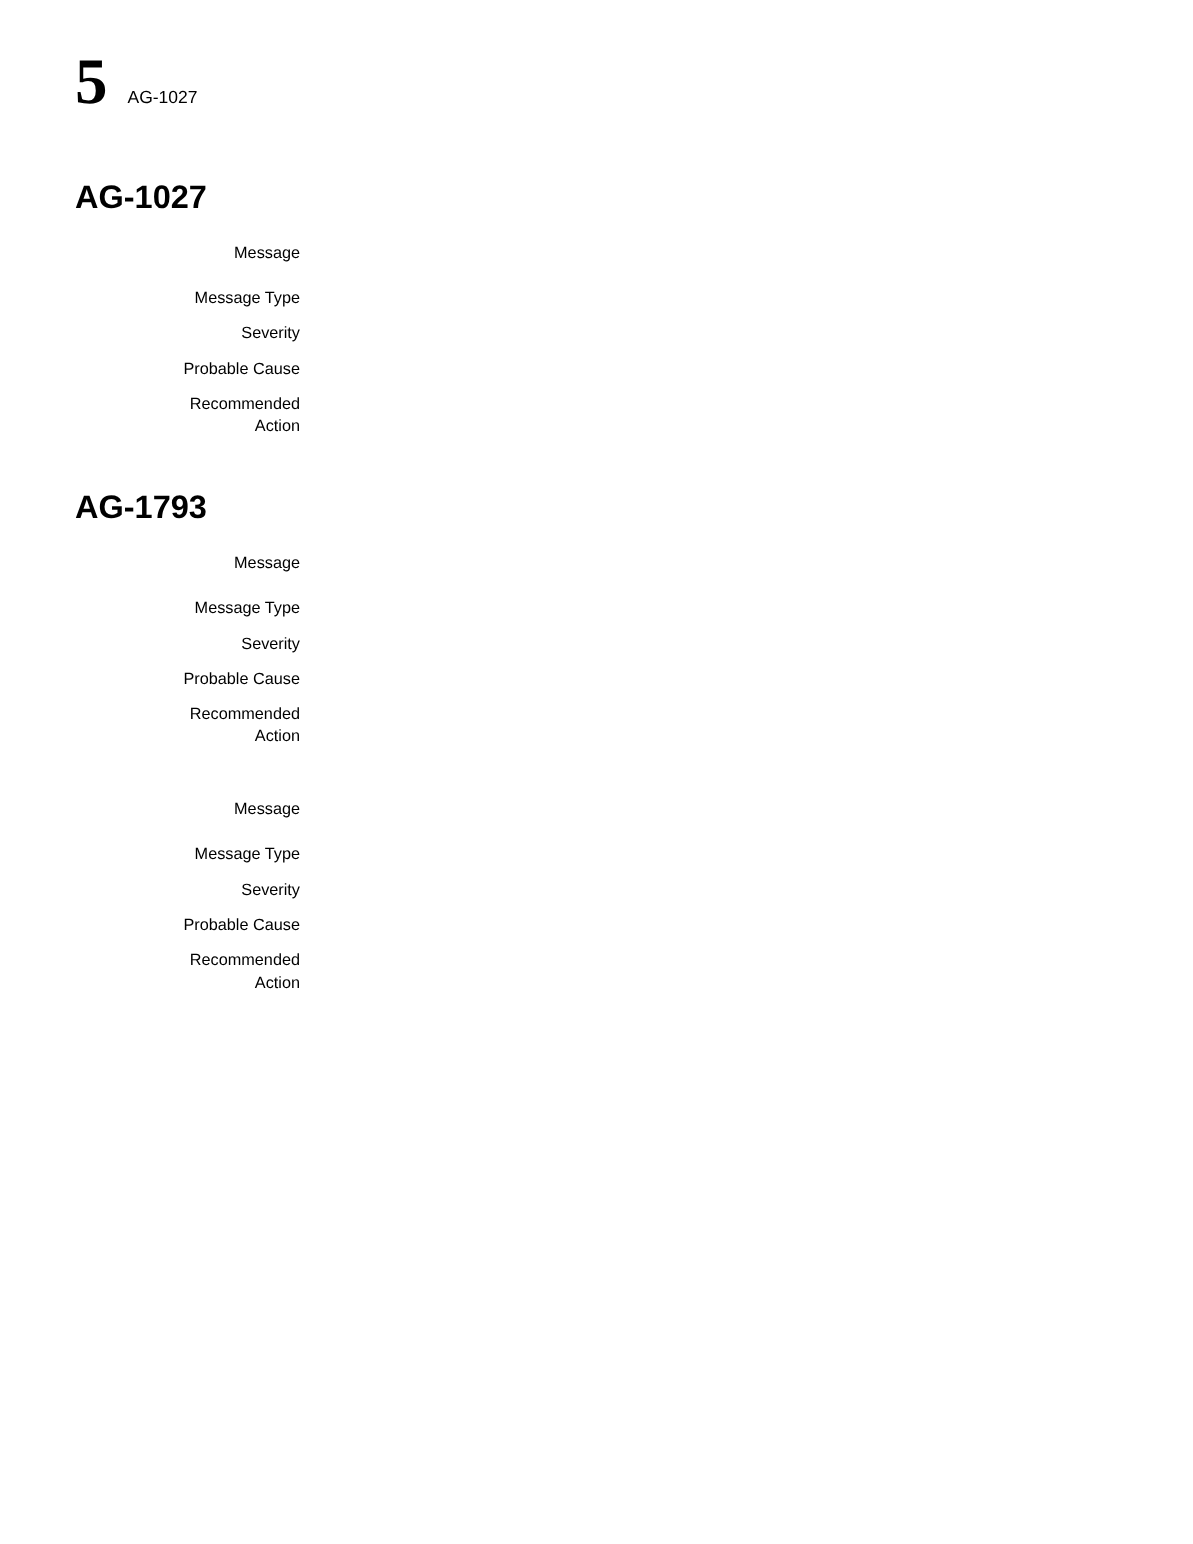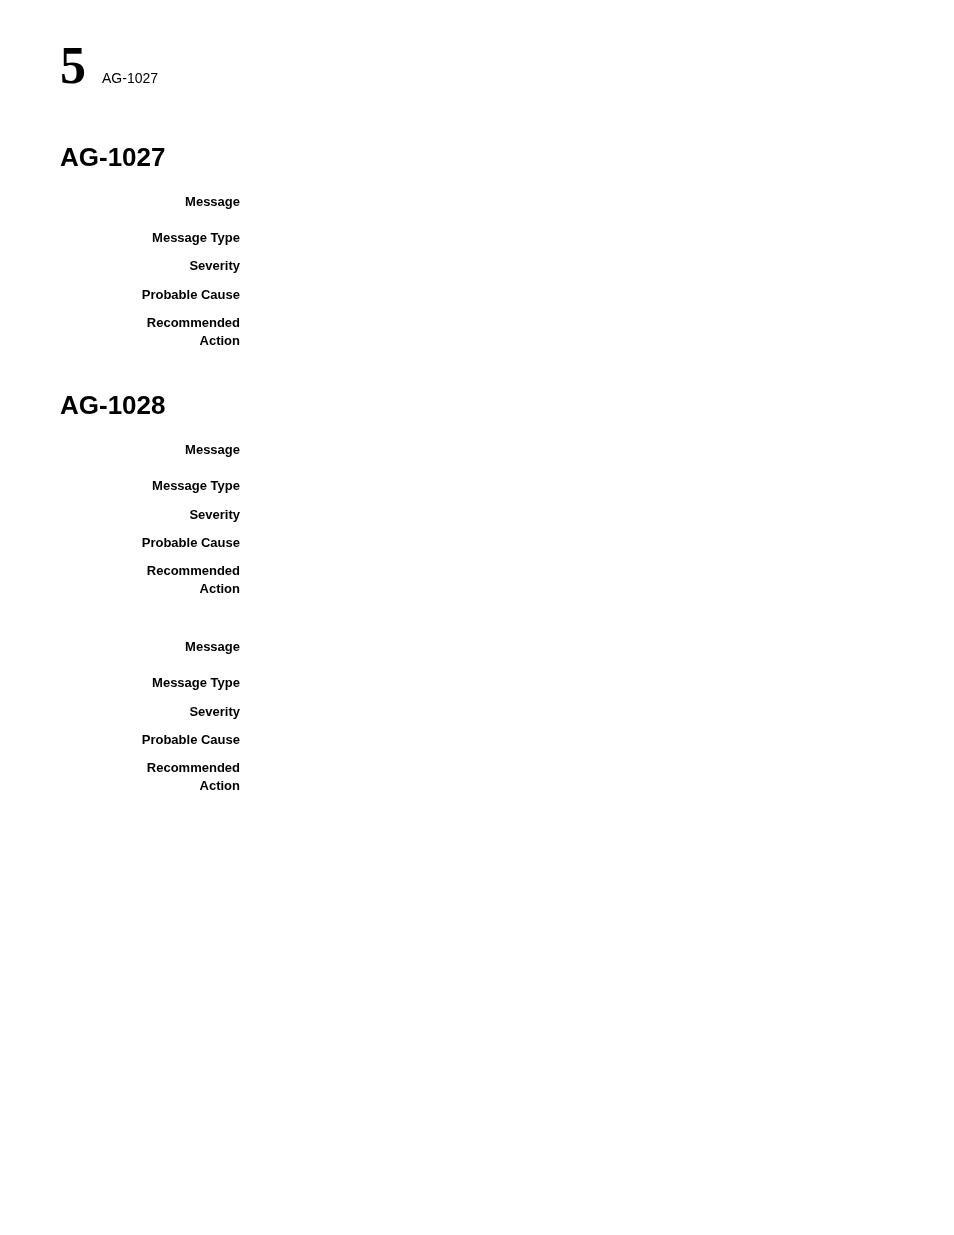--- a/index.html
+++ b/index.html
@@ -52,21 +52,21 @@
       display: flex;
       margin-bottom: 10px;
     }
 
     .field-label {
       width: 200px;
       min-width: 200px;
       text-align: right;
       padding-right: 20px;
       font-size: 13px;
-      font-weight: bold;
+      font-weight: normal;
       font-family: Arial, sans-serif;
       line-height: 1.4;
     }
 
     .field-value {
       flex: 1;
       font-size: 13px;
       font-family: Arial, sans-serif;
       line-height: 1.4;
     }
@@ -108,21 +108,21 @@
       <div class="field-value"></div>
     </div>
 
     <div class="field-row">
       <div class="field-label">Recommended<br>Action</div>
       <div class="field-value"></div>
     </div>
   </div>
 
   <div class="section">
-    <div class="section-title">AG-1028</div>
+    <div class="section-title">AG-1793</div>
 
     <div class="field-row message-row">
       <div class="field-label">Message</div>
       <div class="field-value"></div>
     </div>
 
     <div class="field-row">
       <div class="field-label">Message Type</div>
       <div class="field-value"></div>
     </div>

